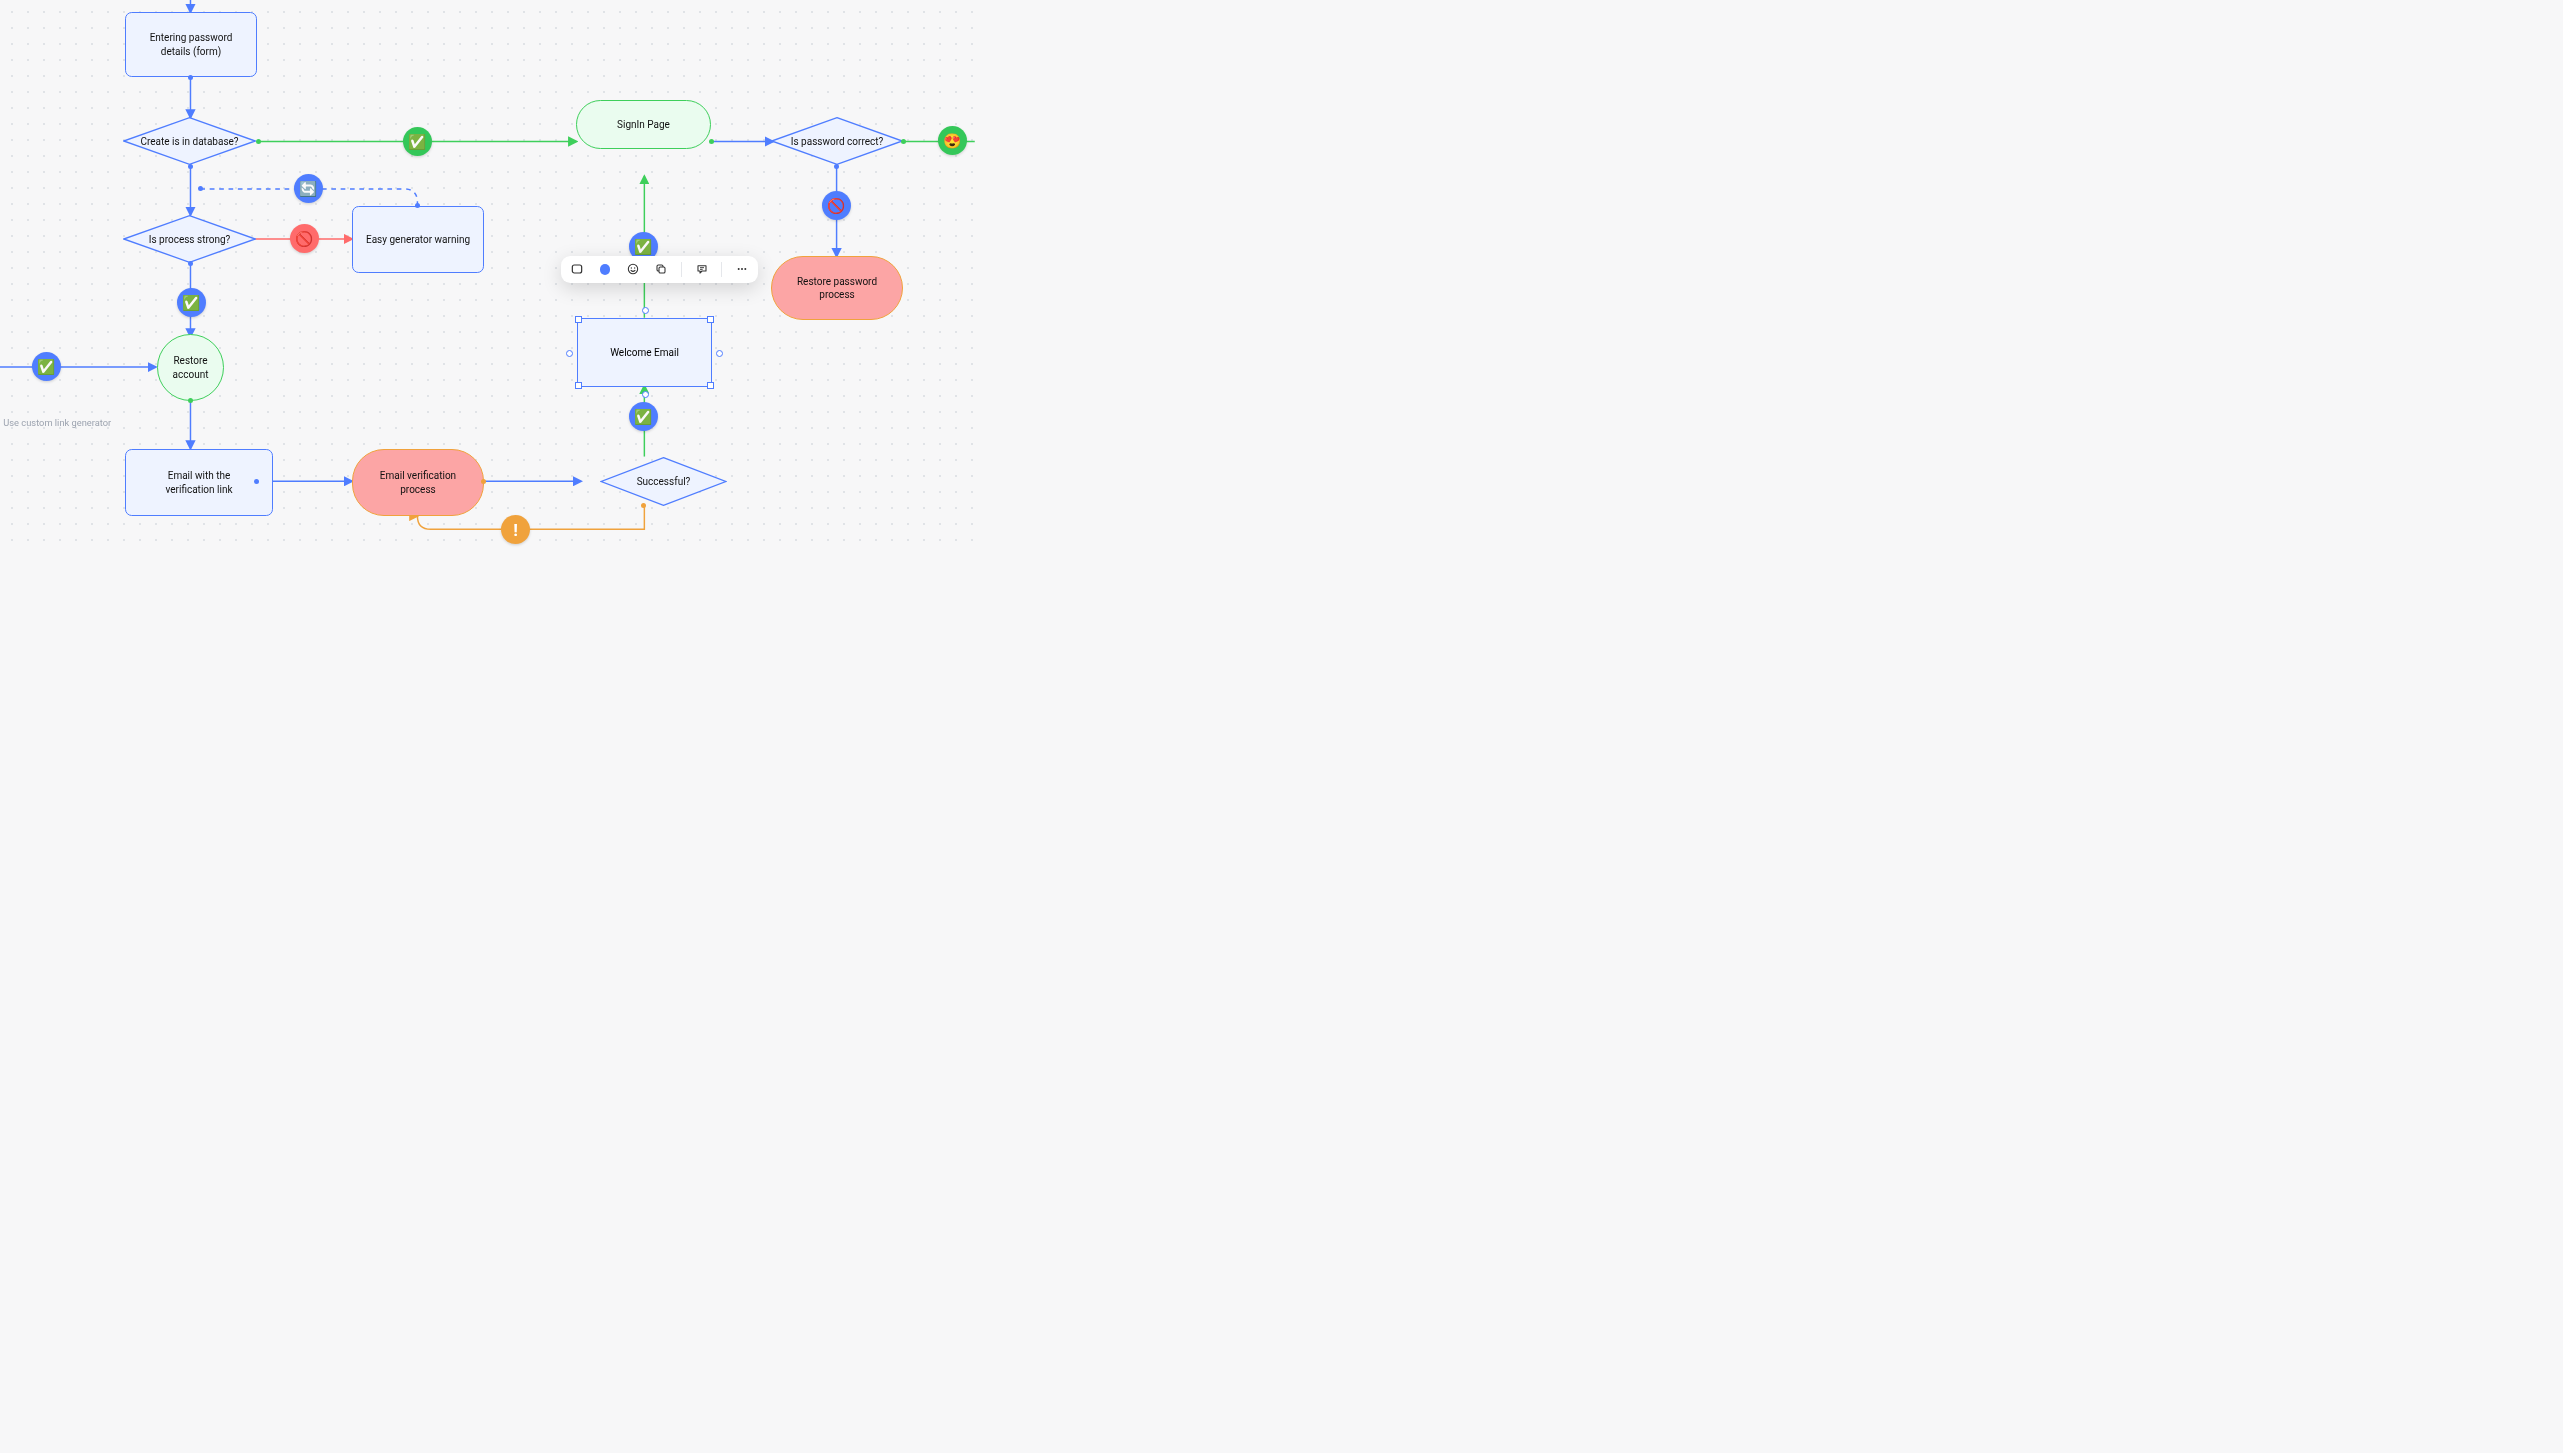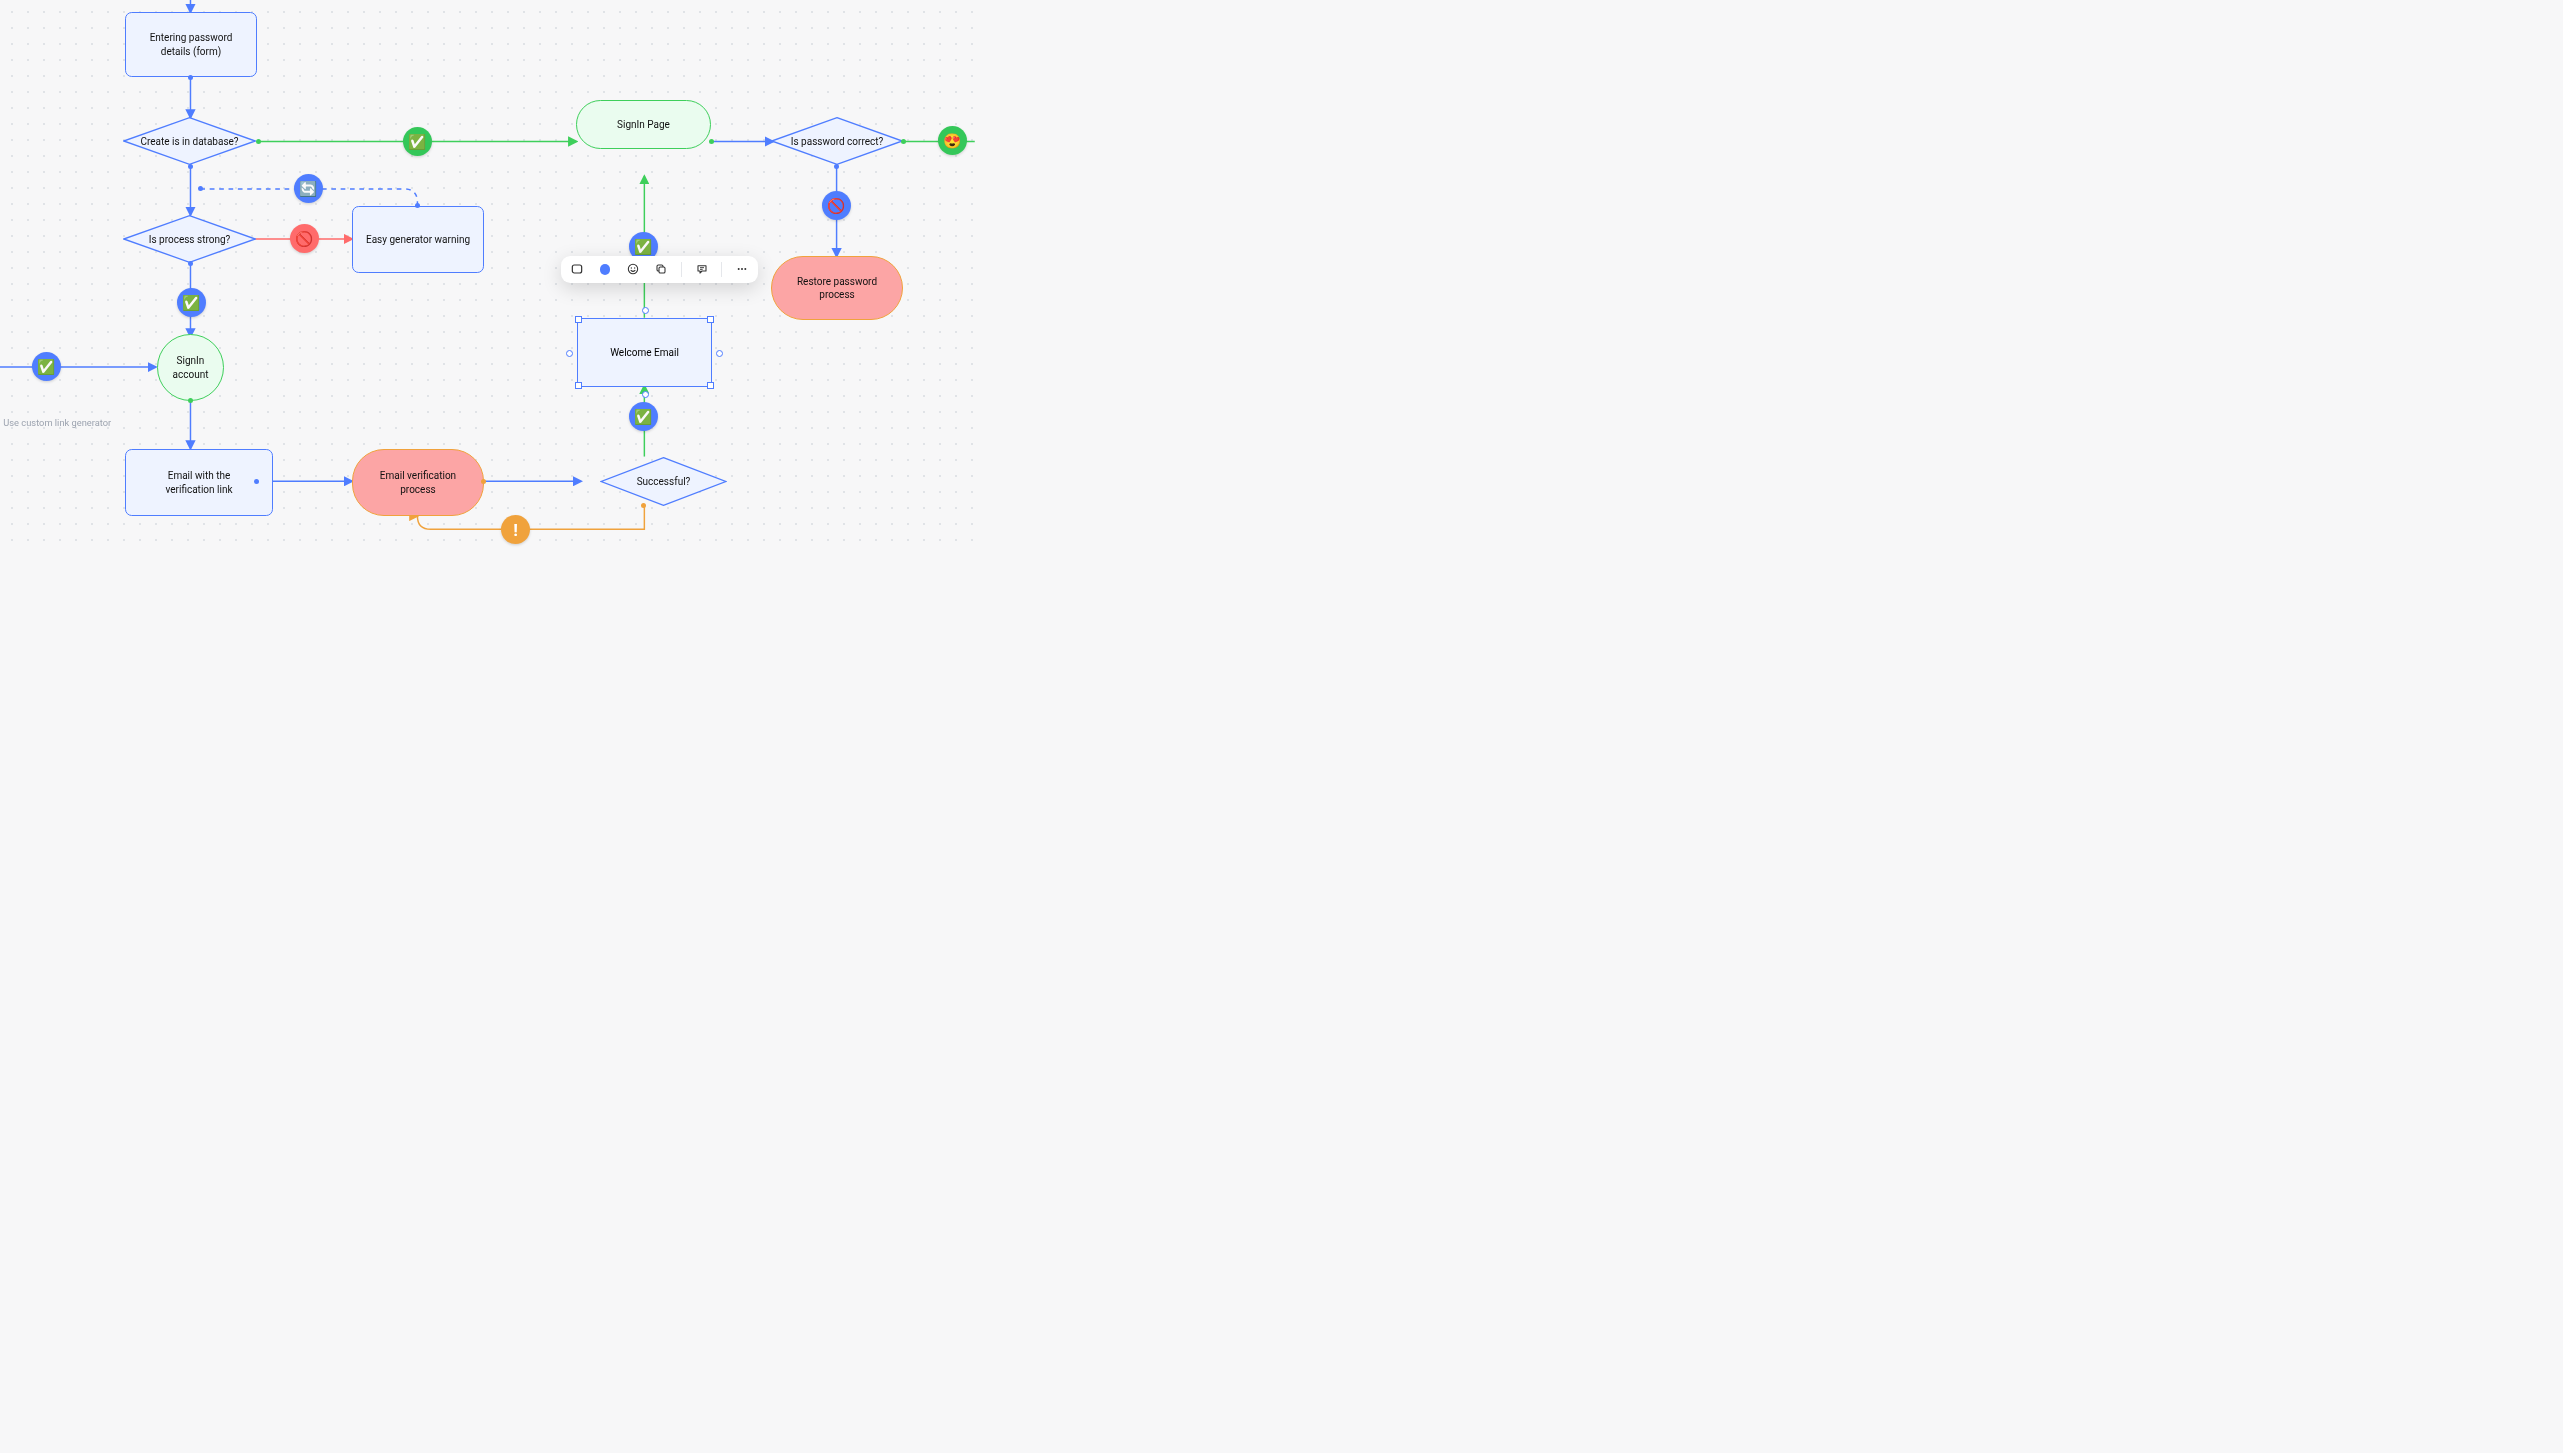--- a/index.html
+++ b/index.html
@@ -112,21 +112,21 @@
     <div class="diamond-label">
         <span>Is process strong?</span>
       </div>
   </div>
 
   <div class="node rect" style="left:352px;top:206px;width:132px;height:67px">
       <span>Easy generator warning</span>
     </div>
 
   <div class="node circle" style="left:157px;top:334px;width:67px;height:67px">
-      <span style="white-space:pre-line">SignIn
+      <span style="white-space:pre-line">Restore
 account</span>
     </div>
 
   <div class="node rect" style="left:125px;top:449px;width:148px;height:67px">
       <span style="white-space:pre-line">Email with the
 verification link</span>
     </div>
 
   <div class="node pill-orange" style="left:352px;top:449px;width:132px;height:67px">
       <span style="white-space:pre-line">Email verification

